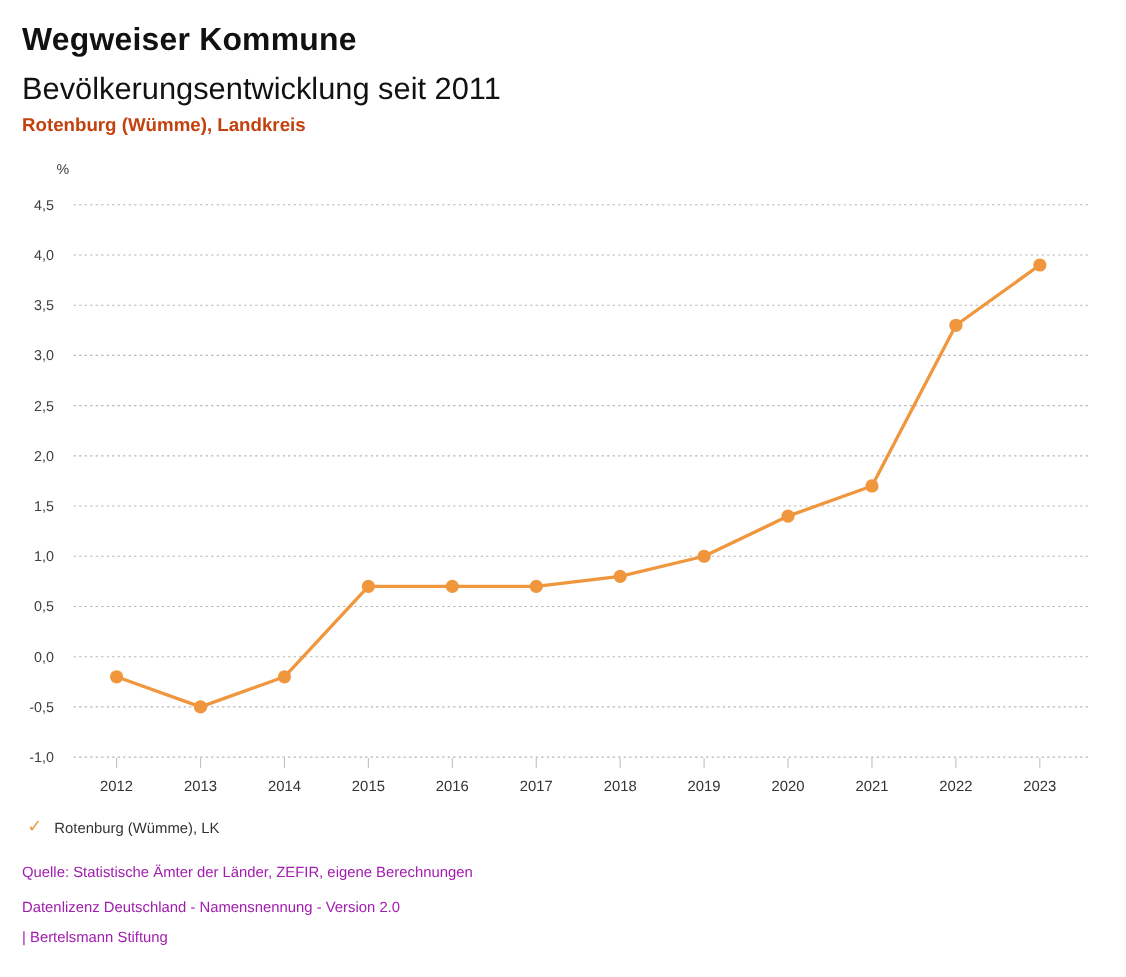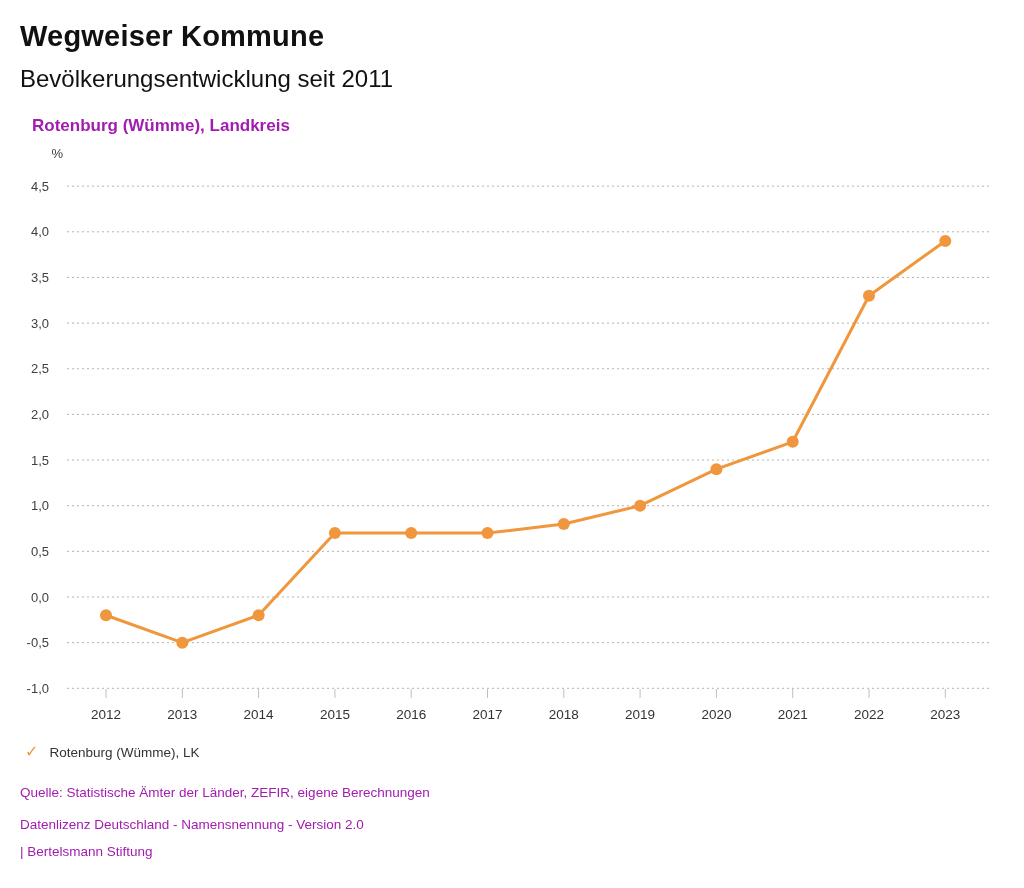--- a/index.html
+++ b/index.html
@@ -22,33 +22,33 @@
     font-size: 29px;
     font-weight: 700;
     color: #111111;
     letter-spacing: 0.2px;
     margin: 0;
   }
   .subtitle {
     position: absolute;
     left: 20px;
     top: 65px;
-    font-size: 24px;
+    font-size: 28px;
     font-weight: 400;
     color: #111111;
     margin: 0;
   }
   .region {
     position: absolute;
     left: 20px;
     top: 104px;
     font-size: 17px;
     font-weight: 700;
-    color: #a21caf;
-    margin: 12px;
+    color: #c2410c;
+    margin: 0;
   }
   #chart-svg {
     position: absolute;
     left: 0;
     top: 0;
   }
   .legend {
     position: absolute;
     left: 25px;
     top: 744px;

